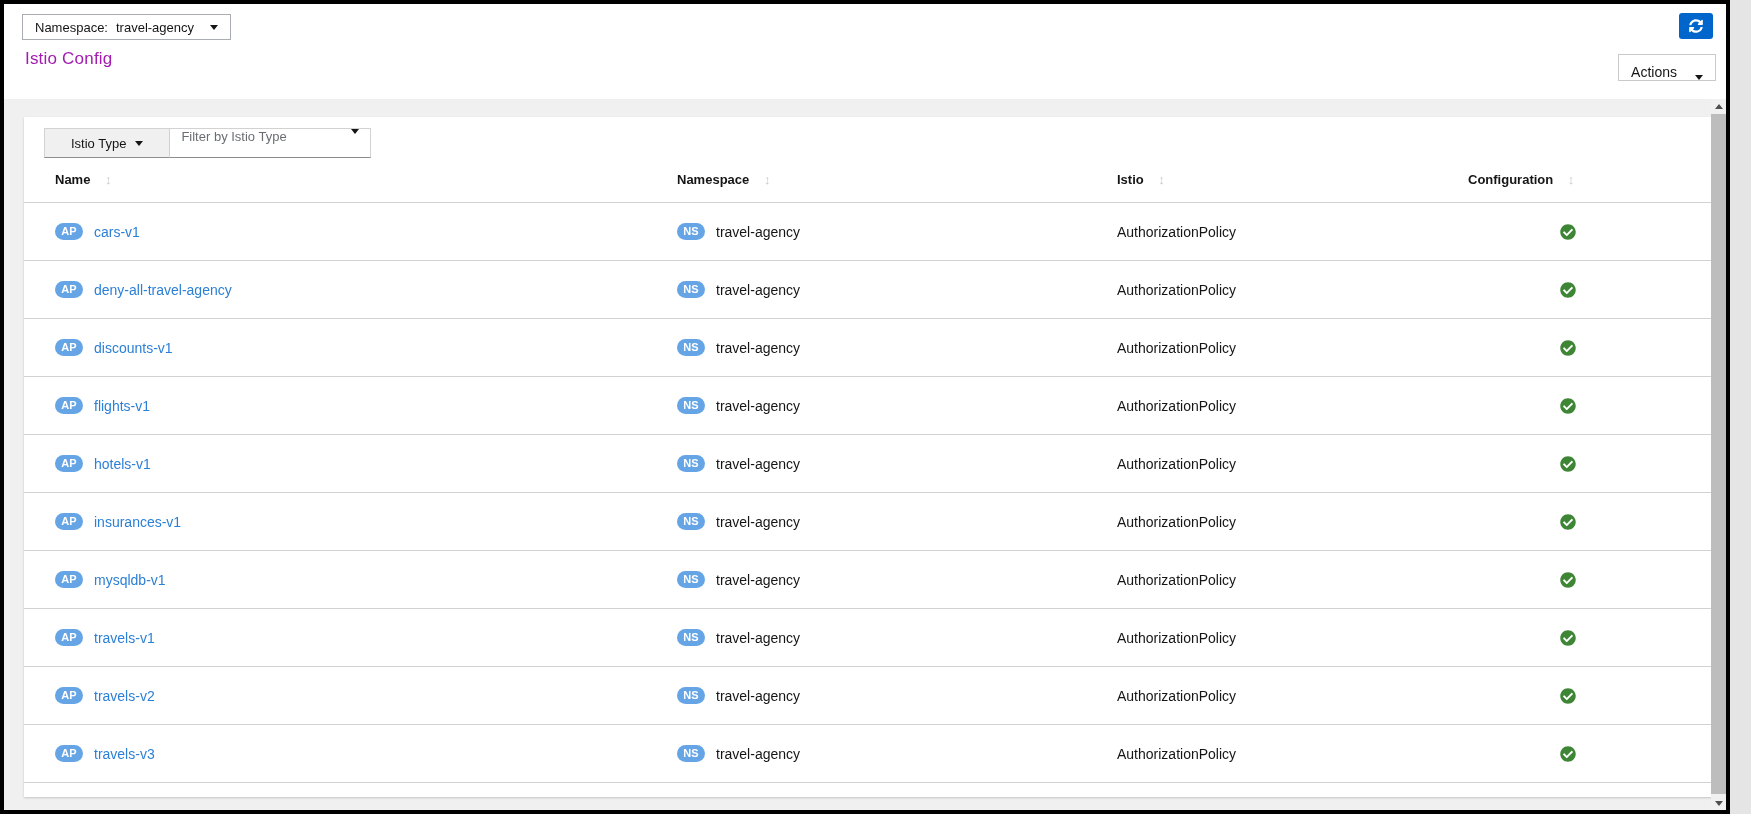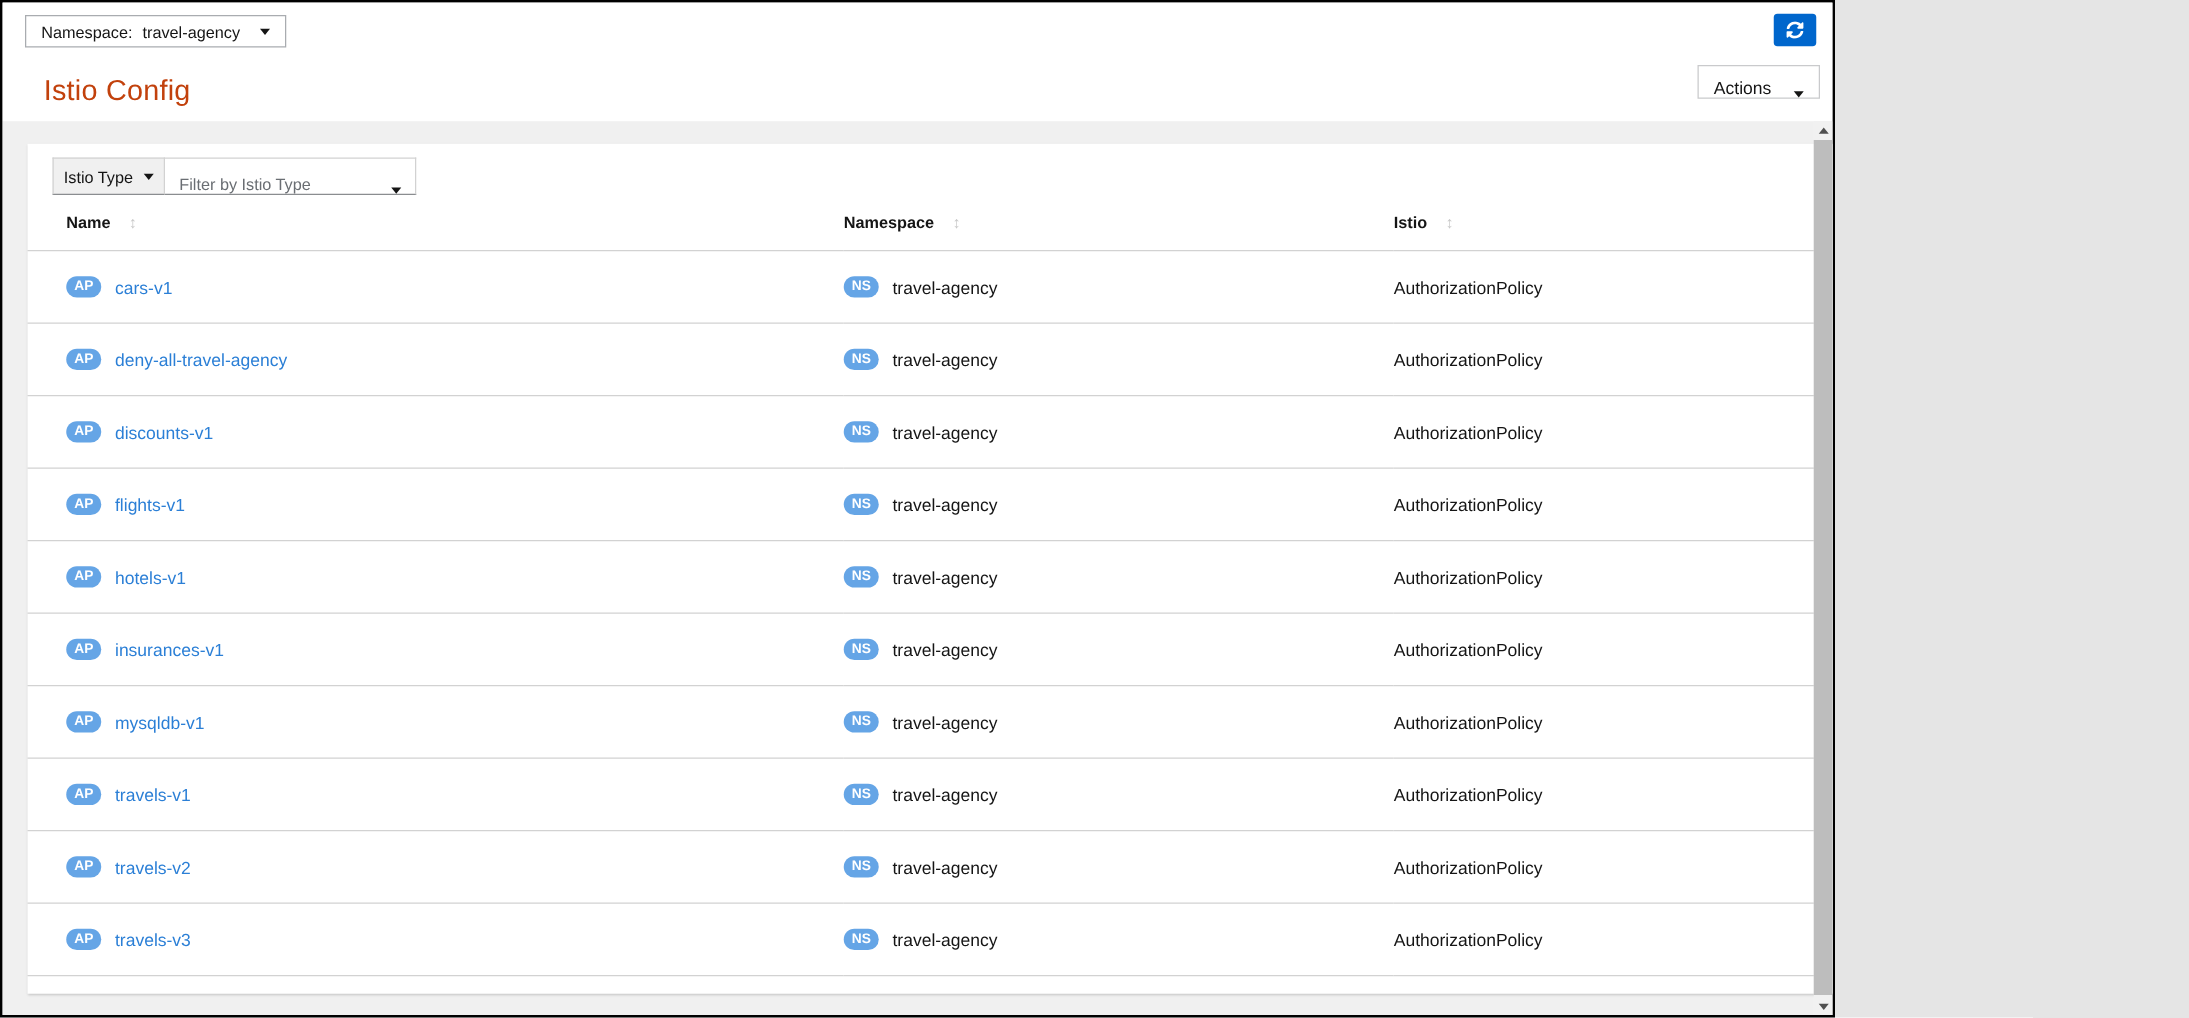--- a/index.html
+++ b/index.html
@@ -1,42 +1,42 @@
 <!DOCTYPE html>
 <html style="--brand: #0066cc; --badge: #65a5e6; --link: #2b7fd6; --valid: #3e8635; --page_bg: #f0f0f0; --border: #d2d2d2;"><head>
 <meta charset="utf-8">
 <style>
   * { box-sizing: border-box; }
   html,body { margin:0; padding:0; }
   body { font-family:"Liberation Sans", sans-serif; background:#e5e5e5; }
 
   .screen {
-    position:relative; width:1468px; height:814px; overflow:hidden;
-    background:#fff; border:2px solid #000000;
+    position:relative; width:1730px; height:814px; overflow:hidden;
+    background:#fff; border:4px solid #000000;
   }
 
   
   .page-header { position:absolute; top:0; left:0; right:0; height:95px; background:#fff; }
 
   .ns-select {
     position:absolute; left:18px; top:10px; height:26px;
     display:flex; align-items:center; padding:0 12px;
     border:1px solid #a9acb0; background:#fff; font-size:13px; color:#151515; cursor:pointer;
   }
   .ns-select .ns-val { margin-left:8px; }
   .caret {
     display:inline-block; width:0; height:0;
     border-left:4px solid transparent; border-right:4px solid transparent;
     border-top:5px solid #151515;
   }
   .ns-select .caret { margin-left:16px; }
 
   .page-title {
-    position:absolute; left:17px; top:41px; margin:16px;
-    font-size:23px; font-weight:500; color:#c2410c; letter-spacing:.2px;
+    position:absolute; left:17px; top:41px; margin:4px;
+    font-size:17px; font-weight:500; color:#a21caf; letter-spacing:.2px;
   }
 
   .refresh-btn {
     position:absolute; top:9px; right:13px; width:34px; height:26px;
     background:var(--brand,#0066cc); border:none; border-radius:3px;
     display:flex; align-items:center; justify-content:center; cursor:pointer;
   }
   .refresh-btn svg { width:14px; height:14px; fill:#fff; }
 
   .actions-dd {
@@ -52,26 +52,26 @@
   }
 
   .card {
     margin:18px 0 0 20px; width:1702px; height:680px;
     background:#fff; box-shadow:0 1px 2px rgba(3,3,3,.18);
   }
 
   
   .toolbar { display:flex; padding:11px 0 0 20px; }
   .type-toggle {
-    height:30px; display:flex; align-items:center; gap:9px; padding:0 8px;
+    height:30px; display:flex; align-items:center; gap:9px; padding:0 26px;
     background:#f0f0f0; border:1px solid #d2d2d2; border-bottom-color:#8a8d90;
     font-size:13px; color:#151515; cursor:pointer;justify-content:flex-end;
   }
   .filter-select {
-    height:30px; width:201px; display:flex; align-items:flex-end; justify-content:space-between;
+    height:30px; width:201px; display:flex; align-items:flex-start; justify-content:space-between;
     padding:0 11px; background:#fff; border:1px solid #d2d2d2; border-left:none;
     border-bottom-color:#8a8d90; font-size:13px; cursor:pointer;
   }
   .filter-select .ph { color:#6a6e73; }
 
   
   table { width:100%; border-collapse:collapse; table-layout:fixed; }
   col.c1 { width:653px; } col.c2 { width:440px; } col.c3 { width:351px; } col.c4 { width:auto; }
   thead th {
     text-align:left; font-size:13px; font-weight:700; color:#151515;

